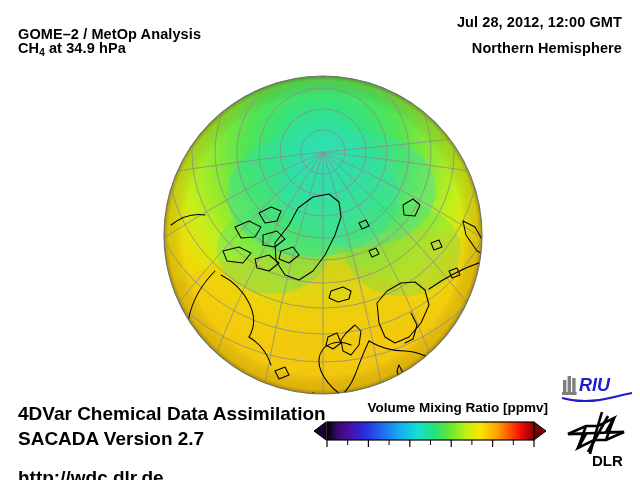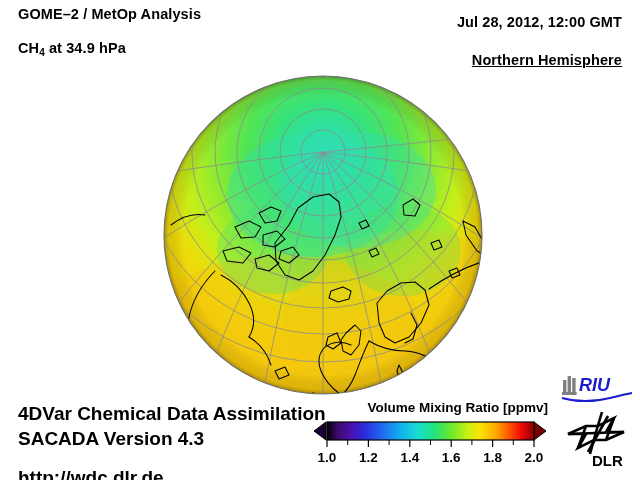--- a/index.html
+++ b/index.html
@@ -16,24 +16,24 @@
     color: #000000;
   }
 
   .hdr {
     position: absolute;
     font-weight: bold;
     font-size: 14.5px;
     letter-spacing: 0.1px;
     white-space: nowrap;
   }
-  #hdr-left-1  { left: 18px;  top: 6px; text-align: center; }
+  #hdr-left-1  { left: 18px;  top: 26px; text-align: center; }
   #hdr-left-2  { left: 18px;  top: 40px; }
   #hdr-right-1 { right: 18px; top: 14px; text-align: right; }
-  #hdr-right-2 { right: 18px; top: 52px; text-align: right; text-decoration: underline; }
+  #hdr-right-2 { right: 18px; top: 40px; text-align: right; }
 
   .sub { font-size: 10px; vertical-align: -3px; }
 
   .ftr {
     position: absolute;
     left: 18px;
     font-weight: bold;
     font-size: 19px;
     white-space: nowrap;
   }
@@ -297,32 +297,24 @@
 
     <g stroke="#000000" stroke-width="1">
       <line x1="35.7" y1="20" x2="35.7" y2="25"></line>
       <line x1="77.1" y1="20" x2="77.1" y2="25"></line>
       <line x1="118.5" y1="20" x2="118.5" y2="25"></line>
       <line x1="159.9" y1="20" x2="159.9" y2="25"></line>
       <line x1="201.3" y1="20" x2="201.3" y2="25"></line>
     </g>
   </svg>
 
-  <div id="cbar-ticklabels">
-    <span class="cbtick" style="left:15px">1.0</span>
-    <span class="cbtick" style="left:56.4px">1.2</span>
-    <span class="cbtick" style="left:97.8px">1.4</span>
-    <span class="cbtick" style="left:139.2px">1.6</span>
-    <span class="cbtick" style="left:180.6px">1.8</span>
-    <span class="cbtick" style="left:222px">2.0</span>
-  </div>
 </div>
 
 <div class="ftr" id="ftr-1">4DVar Chemical Data Assimilation</div>
-<div class="ftr" id="ftr-2">SACADA Version 4.3</div>
+<div class="ftr" id="ftr-2">SACADA Version 2.7</div>
 <div class="ftr" id="ftr-3">http://wdc.dlr.de</div>
 
 <svg id="riu-logo" viewBox="0 0 74 30" xmlns="http://www.w3.org/2000/svg">
 
   <g fill="#808080">
     <rect x="3" y="8" width="3.4" height="14"></rect>
     <rect x="7.6" y="4" width="3.4" height="18"></rect>
     <rect x="12.2" y="6" width="3.4" height="16"></rect>
     <rect x="2" y="20" width="14.6" height="3"></rect>
   </g>

